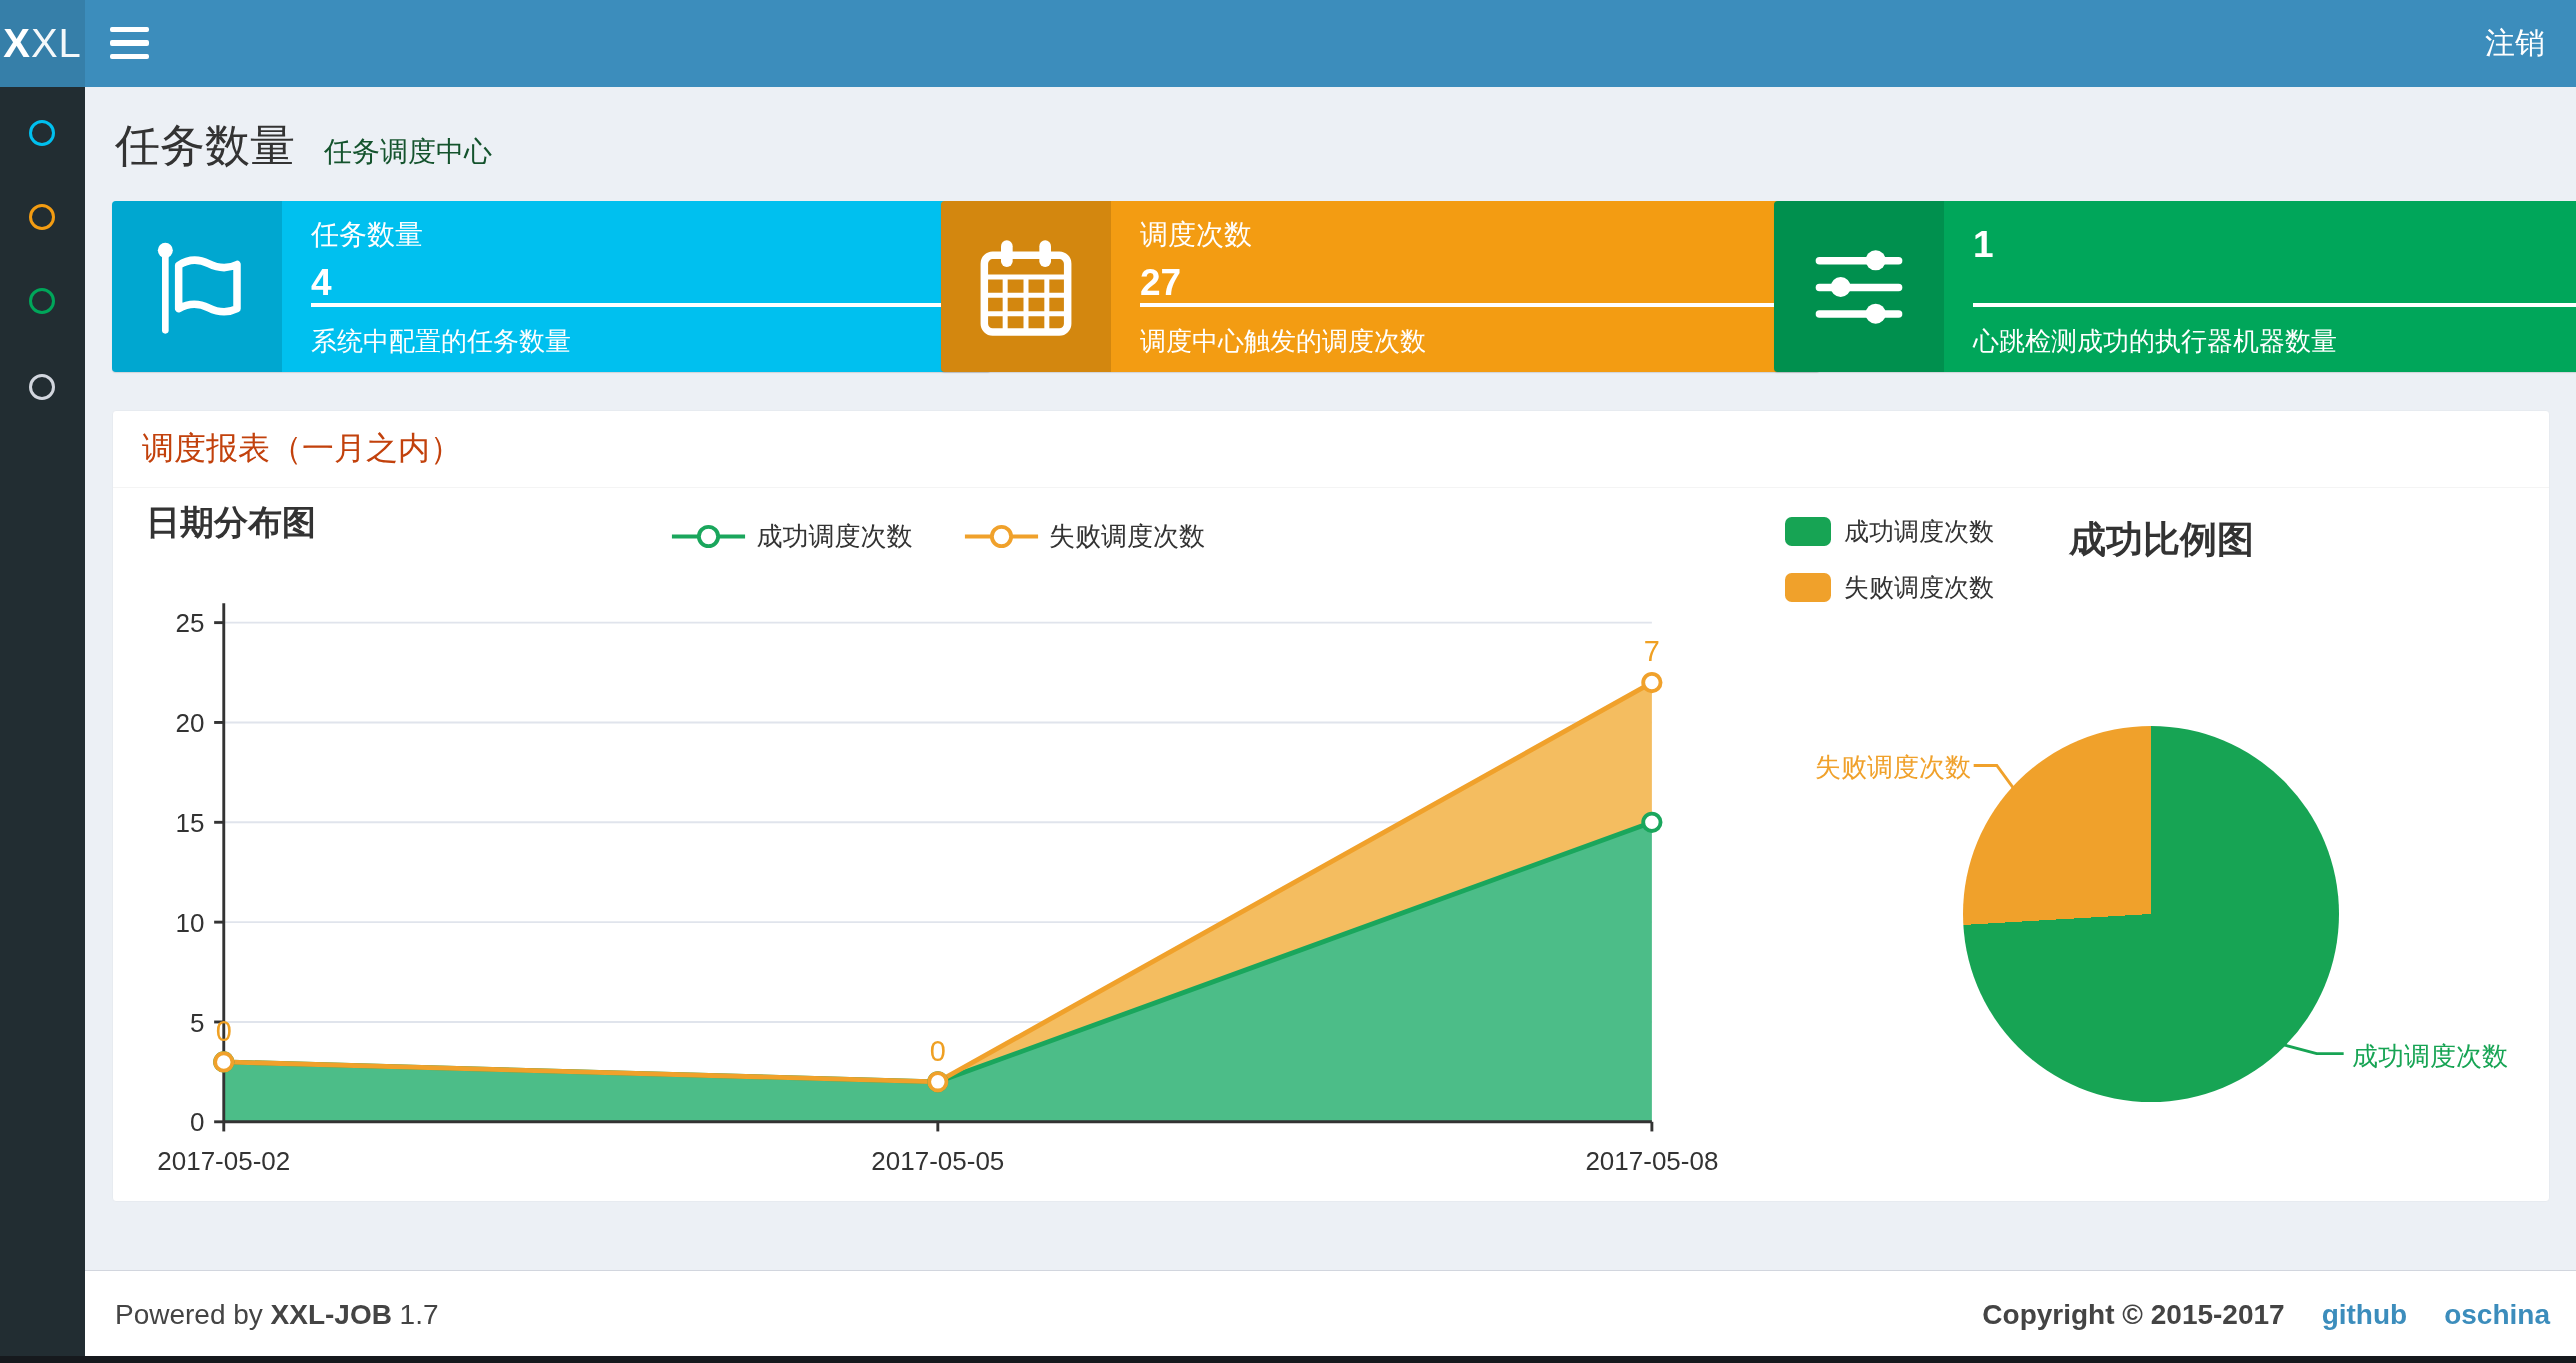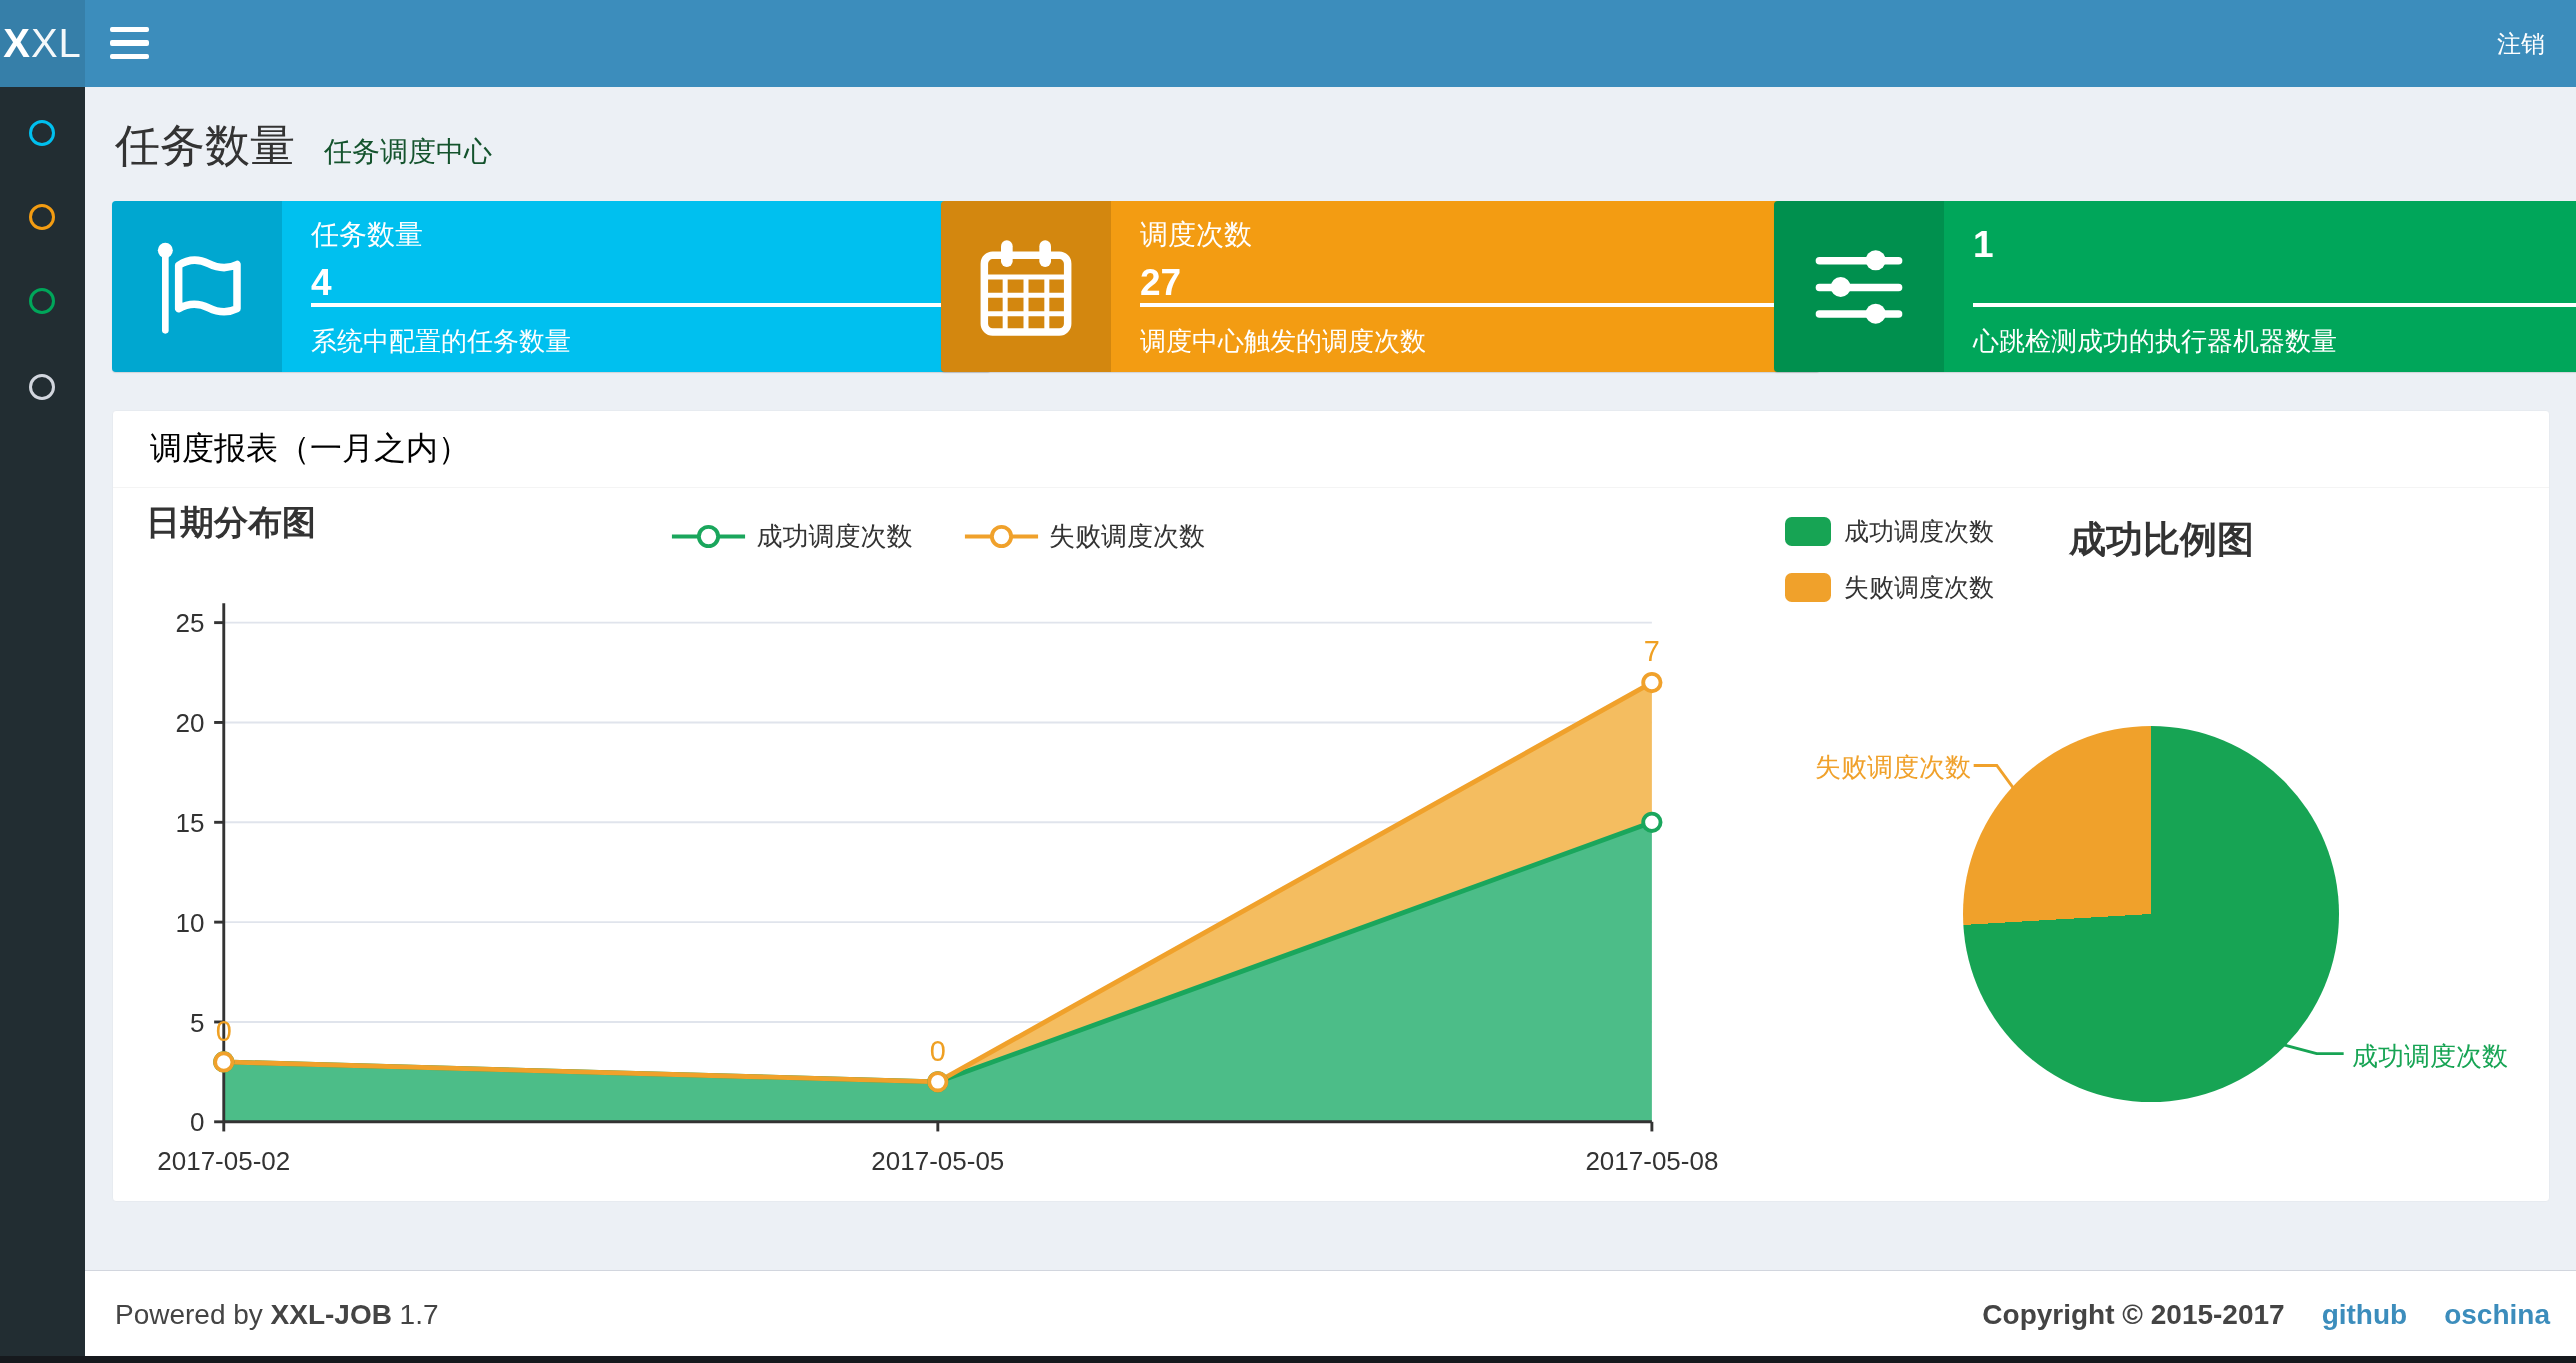--- a/index.html
+++ b/index.html
@@ -8,21 +8,21 @@
 
   
   .navbar{position:absolute;left:0;top:0;right:0;height:87px;background:#3c8dbc;}
   .logo{position:absolute;left:0;top:0;width:85px;height:87px;background:#367fa9;
         display:flex;align-items:center;justify-content:center;color:#fff;font-size:40px;letter-spacing:1px;}
   .logo .lb{font-weight:700}.logo .lr{font-weight:300;opacity:.95}
   .hamburger{position:absolute;left:110px;top:23px;width:42px;height:40px;cursor:pointer;
              display:flex;flex-direction:column;justify-content:center;}
   .hamburger .bar{width:39px;height:5.8px;background:#fff;border-radius:1.9px;margin:3.9px 0;}
   .logout{position:absolute;right:0;top:0;height:87px;padding:0 31px;display:flex;align-items:center;
-          color:#fff;font-size:24px;cursor:pointer;}
+          color:#fff;font-size:30px;cursor:pointer;}
 
   
   .sidebar{position:absolute;left:0;top:87px;width:85px;bottom:0;background:#222d32;}
   .side-dot{position:absolute;left:29px;width:20px;height:20px;border-radius:50%;border:3.9px solid #fff;cursor:pointer;}
 
   
   .content-header{position:absolute;left:115px;top:116px;color:#333;}
   .page-title{font-size:45px;font-weight:500;}
   .page-subtitle{font-size:28px;color:#14532d;font-weight:400;margin-left:29px;}
 
@@ -34,21 +34,21 @@
   .stat-body{flex:1;position:relative;padding:15.4px 0 0 29px;}
   .stat-title{font-size:28px;}
   .stat-value{font-size:37px;font-weight:700;margin-top:7.7px;}
   .stat-divider{position:absolute;left:29px;right:0;top:102px;height:3.9px;background:#fff;}
   .stat-desc{position:absolute;left:29px;top:123px;font-size:26px;}
 
   
   .panel{position:absolute;left:112px;top:410px;width:2438px;height:792px;background:#fff;
          border:1px solid #e7ebf0;border-radius:3.9px;box-sizing:border-box;}
   .panel-header{height:76px;border-bottom:1px solid #f4f4f4;display:flex;align-items:center;
-                padding-left:37px;font-size:32px;color:#000000;}
+                padding-left:29px;font-size:32px;color:#c2410c;}
 
   .chart-title{position:absolute;font-size:34px;font-weight:700;color:#333;}
   #line-chart-title{left:33px;top:89px;}
   .line-legend{position:absolute;left:110px;top:108px;width:1429px;display:flex;justify-content:center;gap:50px;}
   .legend-item{display:flex;align-items:center;gap:9.6px;cursor:pointer;}
   .legend-item span{font-size:26px;color:#333;}
   #line-chart-mount{position:absolute;left:13.5px;top:149px;width:1639px;height:636px;}
   .axis-label{font-size:27px;fill:#333;}
   .point-label{font-size:30px;font-weight:400;}
 

